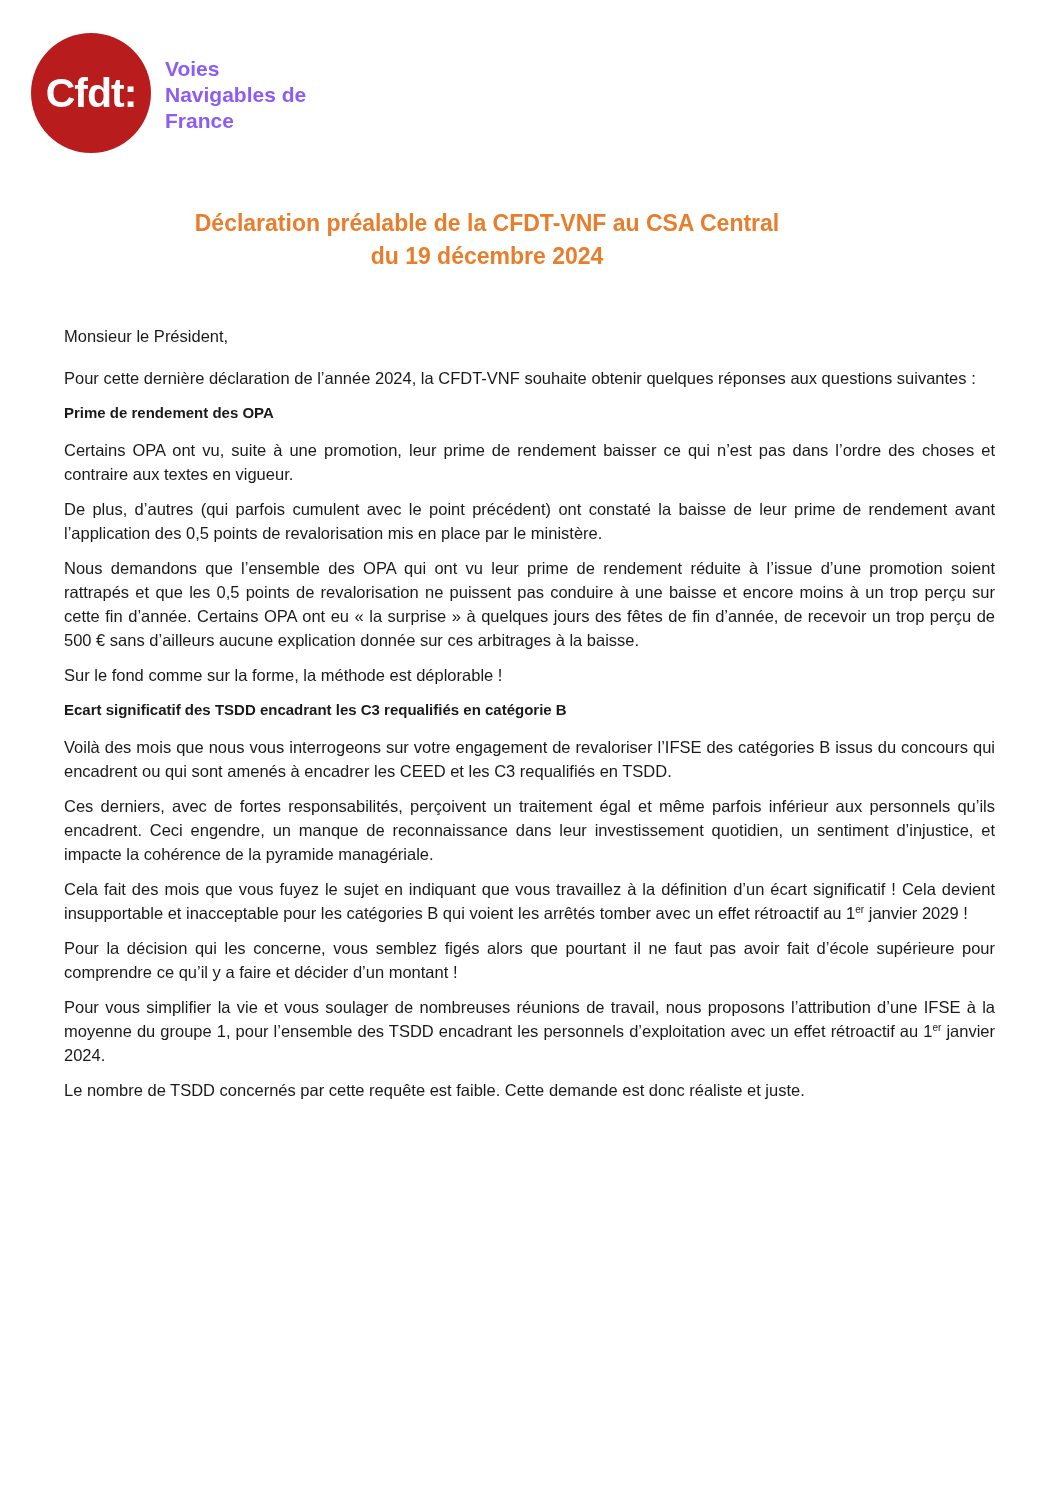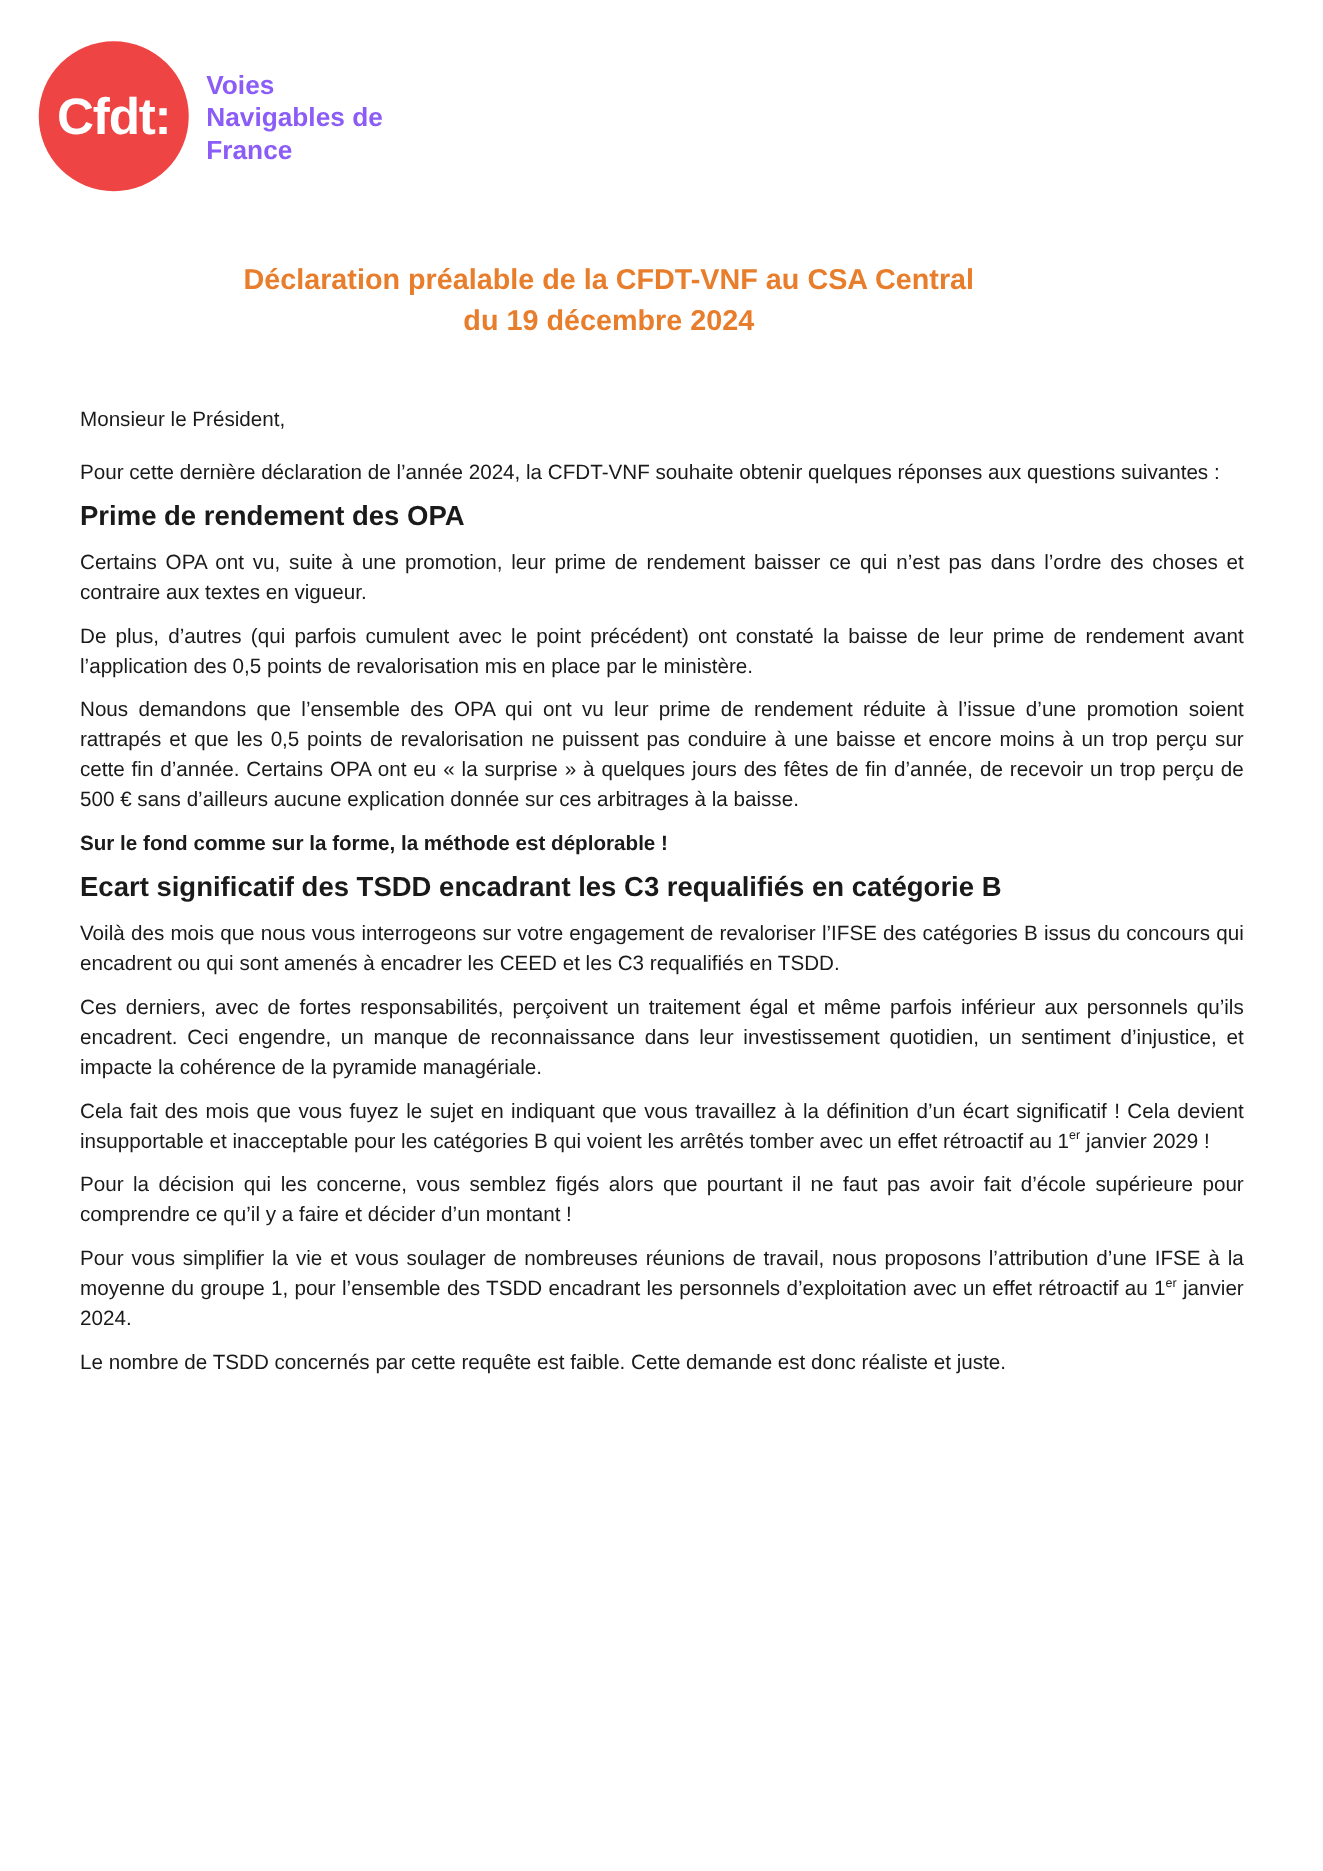--- a/index.html
+++ b/index.html
@@ -1,34 +1,34 @@
 <!DOCTYPE html>
 <html><head>
   <meta charset="utf-8">
   <style>
     html, body { margin: 0; padding: 0; background: #ffffff; }
     body { width: 1058px; height: 1497px; position: relative; overflow: hidden;
       font-family: "Liberation Sans", "DejaVu Sans", sans-serif; color: #1a1a1a; }
     .logo { position: absolute; left: 31px; top: 33px; width: 120px; height: 120px;
-      border-radius: 50%; background: #ef4444; }
+      border-radius: 50%; background: #b91c1c; }
     .logo-text { position: absolute; left: 0; top: 0; width: 120px; height: 120px;
       display: flex; align-items: center; justify-content: center;
       color: #ffffff; font-weight: bold; font-size: 41px; letter-spacing: -1px; }
     .brand { position: absolute; left: 165px; top: 56px; color: #8b5cf6;
       font-weight: bold; font-size: 21px; line-height: 26px; }
     .brand div { white-space: nowrap; }
     .title { position: absolute; left: 0; width: 974px; top: 207px; text-align: center;
       color: #e87e2c; font-weight: bold; font-size: 23px; line-height: 33px; }
     .content { position: absolute; left: 64px; width: 931px; top: 324px;
       font-size: 16.5px; line-height: 24px; }
     .salutation p { margin: 0; }
     p.body { margin: 0 0 11px 0; text-align: justify; }
     .gap { height: 18px; }
-    h2.section { font-size: 22px; font-weight: bold; margin: 11px 0 13px 0; line-height: 24px; }
-    p.bold { font-weight: bold; margin: 0 0 11px 0; }
+    h2.section { font-size: 15px; font-weight: bold; margin: 11px 0 13px 0; line-height: 24px; }
+    p.bold { font-weight: normal; margin: 0 0 11px 0; }
     sup { font-size: 10px; line-height: 0; }
   </style>
 </head>
 <body>
 
 <div class="logo">
   <div class="logo-text">Cfdt:</div>
 </div>
 <div class="brand">
   <div>Voies</div>

